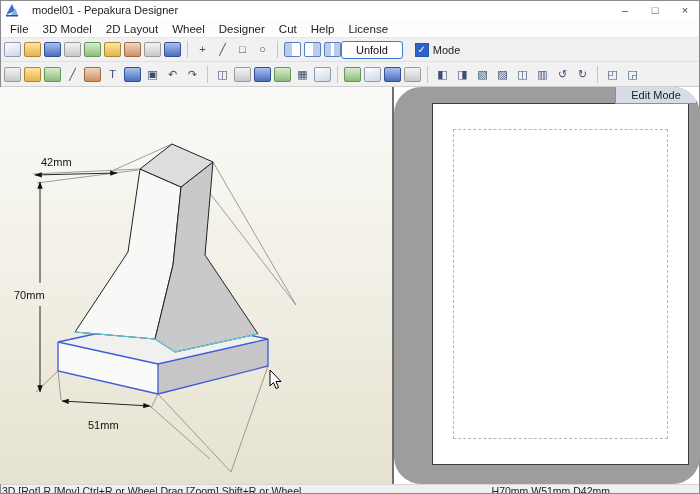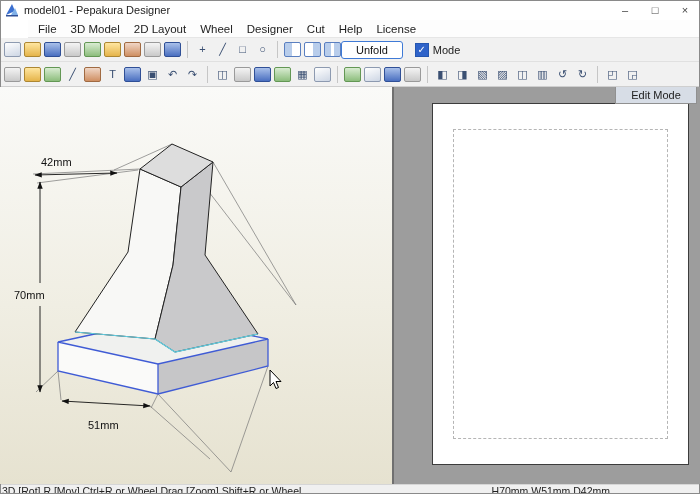--- a/index.html
+++ b/index.html
@@ -1,28 +1,28 @@
 <!DOCTYPE html>
 <html><head>
 <meta charset="utf-8">
 <style>
   html,body{margin:0;padding:0;background:#d8d8d8;}
   .app{position:relative;width:700px;height:494px;background:#fff;
        font-family:"Liberation Sans","DejaVu Sans",sans-serif;
        outline:1px solid #8a8a8a;outline-offset:-1px;overflow:hidden;
        user-select:none;}
   
-  .titlebar{height:20px;display:flex;align-items:center;background:#ffffff;padding-left:5px;}
+  .titlebar{height:20px;display:flex;align-items:center;background:#ffffff;padding-left:5px;gap:8px;}
   .appicon{width:14px;height:14px;display:inline-flex;margin-right:5px;}
   .title{font-size:11px;color:#222;}
   .wbtns{margin-left:auto;display:flex;height:20px;}
   .wbtn{width:30px;text-align:center;line-height:20px;font-size:11px;color:#444;}
   
   .menubar{height:17px;display:flex;align-items:center;background:#fdfdfd;
-           border-bottom:1px solid #e6e6e6;padding-left:3px;margin-left:28px;}
+           border-bottom:1px solid #e6e6e6;padding-left:3px;}
   .menu-item{font-size:11.5px;color:#222;padding:1px 7px;}
   
   .toolbar{display:flex;align-items:center;background:#f1f1f1;padding:0 4px;}
   .tb1{height:23px;border-bottom:1px solid #e0e0e0;}
   .tb2{height:24px;border-bottom:1px solid #cfcfcf;}
   .tbgroup{display:inline-flex;align-items:center;gap:3px;}
   .tb-sep{width:1px;height:17px;background:#c6c6c6;margin:0 6px;}
   .tbicon{width:17px;height:15px;border-radius:2px;display:inline-flex;align-items:center;
           justify-content:center;font-size:11px;line-height:1;color:#3a4f72;box-sizing:border-box;}
   .ic-a{background:linear-gradient(160deg,#fff,#cdd6e4);border:1px solid #8d9ab0;}
@@ -38,21 +38,21 @@
               background:#fff;font-size:11px;padding:0 14px;color:#111;
               font-family:"Liberation Sans",sans-serif;}
   .auto-wrap{margin-left:12px;display:inline-flex;align-items:center;gap:4px;font-size:11px;color:#222;}
   .cbox{width:12px;height:12px;background:#2f63c9;border:1px solid #2456b0;color:#fff;
         font-size:10px;line-height:12px;text-align:center;display:inline-block;}
   
   .main{display:flex;height:397px;}
   .pane3d{width:392px;height:397px;position:relative;
           background:linear-gradient(180deg,#fafaf8 0%,#f0eee3 55%,#e6e2d0 100%);}
   .divider{width:2px;background:#707070;}
-  .pane2d{flex:1;position:relative;background:#9d9d9d;overflow:hidden;}
+  .pane2d{flex:1;position:relative;background:#9d9d9d;overflow:hidden;border-radius:27px;}
   .page{position:absolute;left:38px;top:16px;width:255px;height:360px;background:#fff;
         border:1px solid #3c3c3c;}
   .pagemargin{position:absolute;left:20px;right:20px;top:25px;bottom:25px;
               border:1px dashed #b5b5b5;}
   .editmode-tab{position:absolute;top:0;right:3px;width:80px;height:16px;background:#d7dde6;
                 border:1px solid #909090;border-top:none;font-size:11px;color:#222;
                 display:flex;align-items:center;justify-content:center;}
   
   .statusbar{height:13px;display:flex;align-items:flex-start;background:#f0f0f0;
              border-top:1px solid #d6d6d6;font-size:10.5px;color:#222;padding:0 2px;

